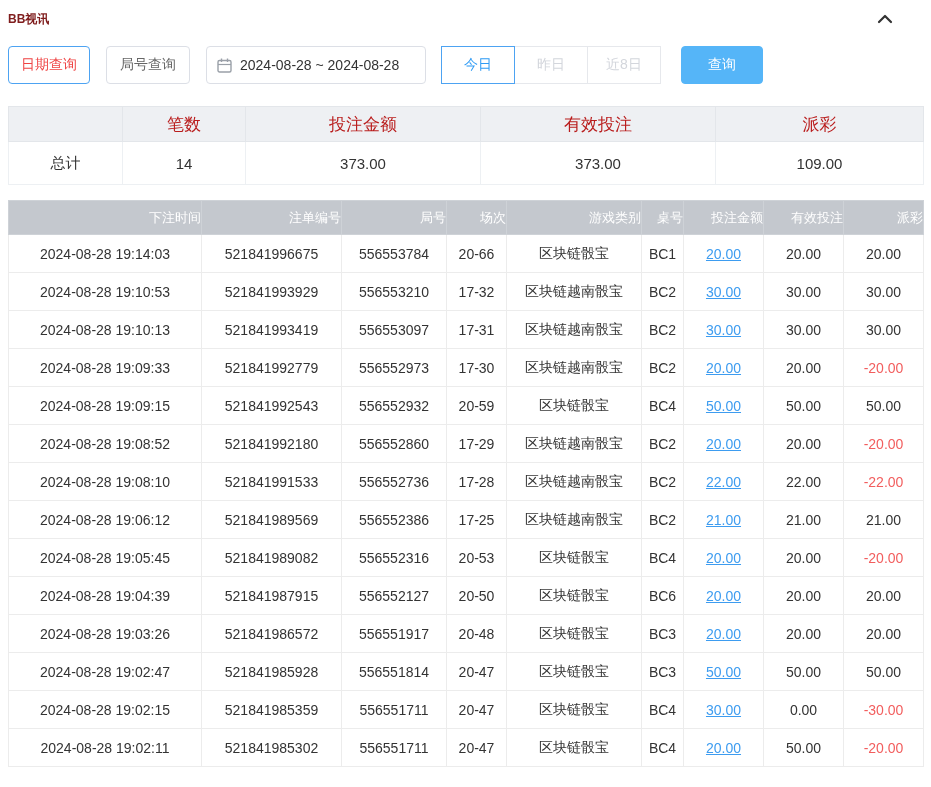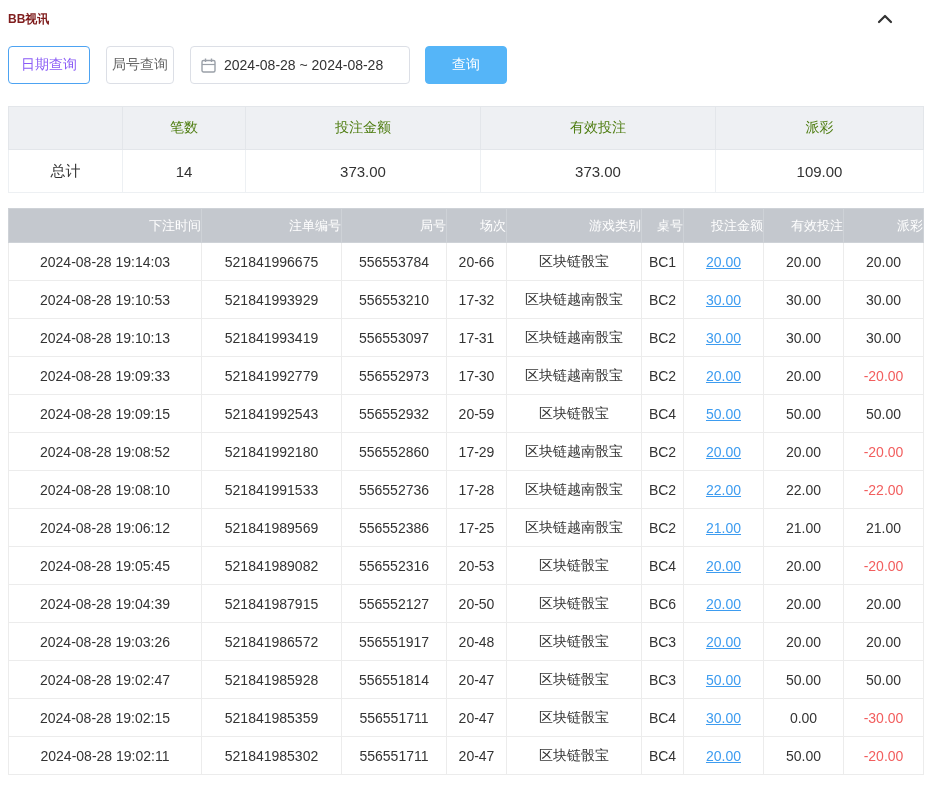--- a/index.html
+++ b/index.html
@@ -17,42 +17,42 @@
   .title { font-size:12px; font-weight:bold; color:#7f1d1d; }
   .collapse-btn { width:20px; height:20px; display:flex; align-items:center; justify-content:center; cursor:pointer; margin-right:28px; }
 
   
   .filters { display:flex; align-items:center; margin-top:14px; height:38px; }
   .btn {
     height:38px; border-radius:4px; background:#fff;
     font-size:14px; display:inline-flex; align-items:center; justify-content:center;
     cursor:pointer; border:1px solid #dcdfe6; color:#666;
   }
-  .btn-date-query { width:82px; border-color:#4da3f2; color:#8b5cf6; margin-right:16px; }
-  .btn-round-query { width:68px; margin-right:16px; }
+  .btn-date-query { width:82px; border-color:#4da3f2; color:#ef4444; margin-right:16px; }
+  .btn-round-query { width:84px; margin-right:16px; }
   .date-picker {
     height:38px; width:220px; border:1px solid #dcdfe6; border-radius:4px;
     display:flex; align-items:center; padding:0 10px; margin-right:15px;
     font-size:14px; color:#333; cursor:pointer; background:#fff;
   }
   .date-picker .cal { margin-right:8px; display:flex; align-items:center; }
   .seg { display:flex; margin-right:20px; }
   .seg .btn { width:74px; border-radius:0; }
   .seg .btn + .btn { margin-left:-1px; }
   .seg .btn.active { border-color:#4da3f2; color:#2f9bf4; position:relative; z-index:2; }
   .seg .btn.dim { color:#d3d6dc; border-color:#e6e8ec; }
   .btn-search {
     width:82px; background:#55b5f8; border:1px solid #55b5f8; color:#fff;
   }
 
   
   table { border-collapse:collapse; width:915px; table-layout:fixed; }
   .summary { margin-top:22px; }
   .summary th {
-    background:#eef0f3; height:43px; font-weight:normal; font-size:14px; color:#4d7c0f;
+    background:#eef0f3; height:35px; font-weight:normal; font-size:17px; color:#b91c1c;
     border:1px solid #e3e6ea; text-align:center;
   }
   .summary td {
     height:43px; font-size:15px; text-align:center; border:1px solid #edf0f3; background:#fff;
   }
 
   
   .bets { margin-top:15px; }
   .bets th {
     background:#c4c8ce; color:#fff; font-weight:normal; font-size:13px;
@@ -89,20 +89,25 @@
     <div class="date-picker">
       <span class="cal">
         <svg width="15" height="15" viewBox="0 0 15 15">
           <rect x="1" y="2.5" width="13" height="11.5" rx="1.5" fill="none" stroke="#9aa0a8" stroke-width="1.4"></rect>
           <line x1="4.5" y1="0.5" x2="4.5" y2="4" stroke="#9aa0a8" stroke-width="1.4"></line>
           <line x1="10.5" y1="0.5" x2="10.5" y2="4" stroke="#9aa0a8" stroke-width="1.4"></line>
           <line x1="1" y1="6.5" x2="14" y2="6.5" stroke="#9aa0a8" stroke-width="1.2"></line>
         </svg>
       </span>
       <span>2024-08-28 ~ 2024-08-28</span>
+    </div>
+    <div class="seg">
+      <button class="btn active">今日</button>
+      <button class="btn dim">昨日</button>
+      <button class="btn dim">近8日</button>
     </div>
     <button class="btn btn-search">查询</button>
   </div>
 
   <table class="summary">
     <colgroup>
       <col style="width:114px">
         <col style="width:123px">
         <col style="width:235px">
         <col style="width:235px">

